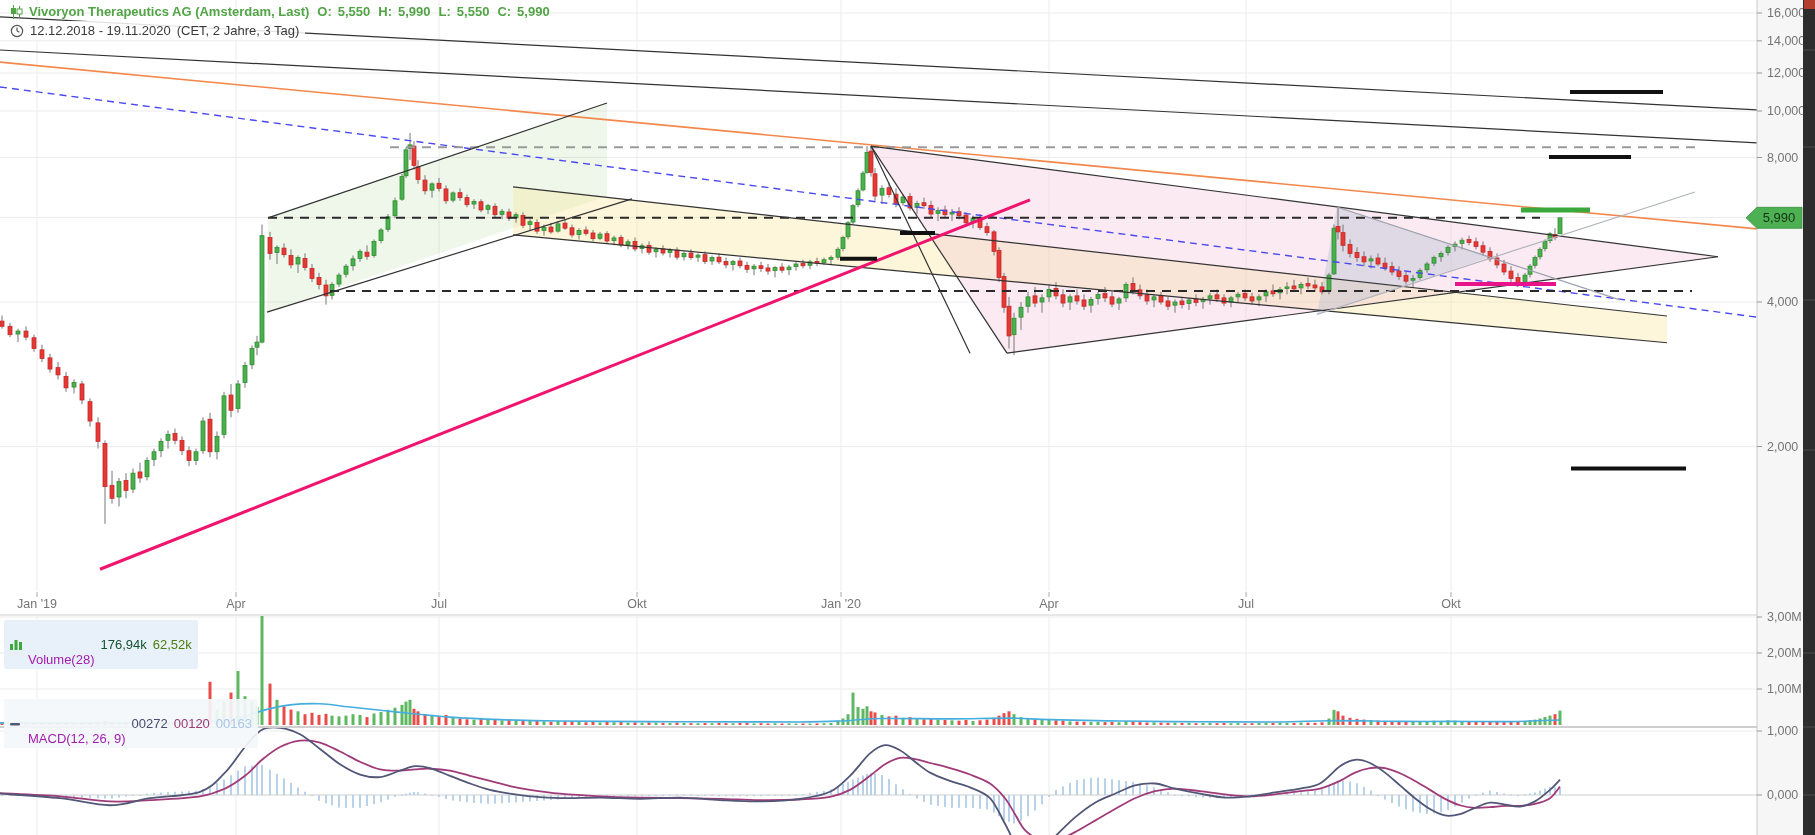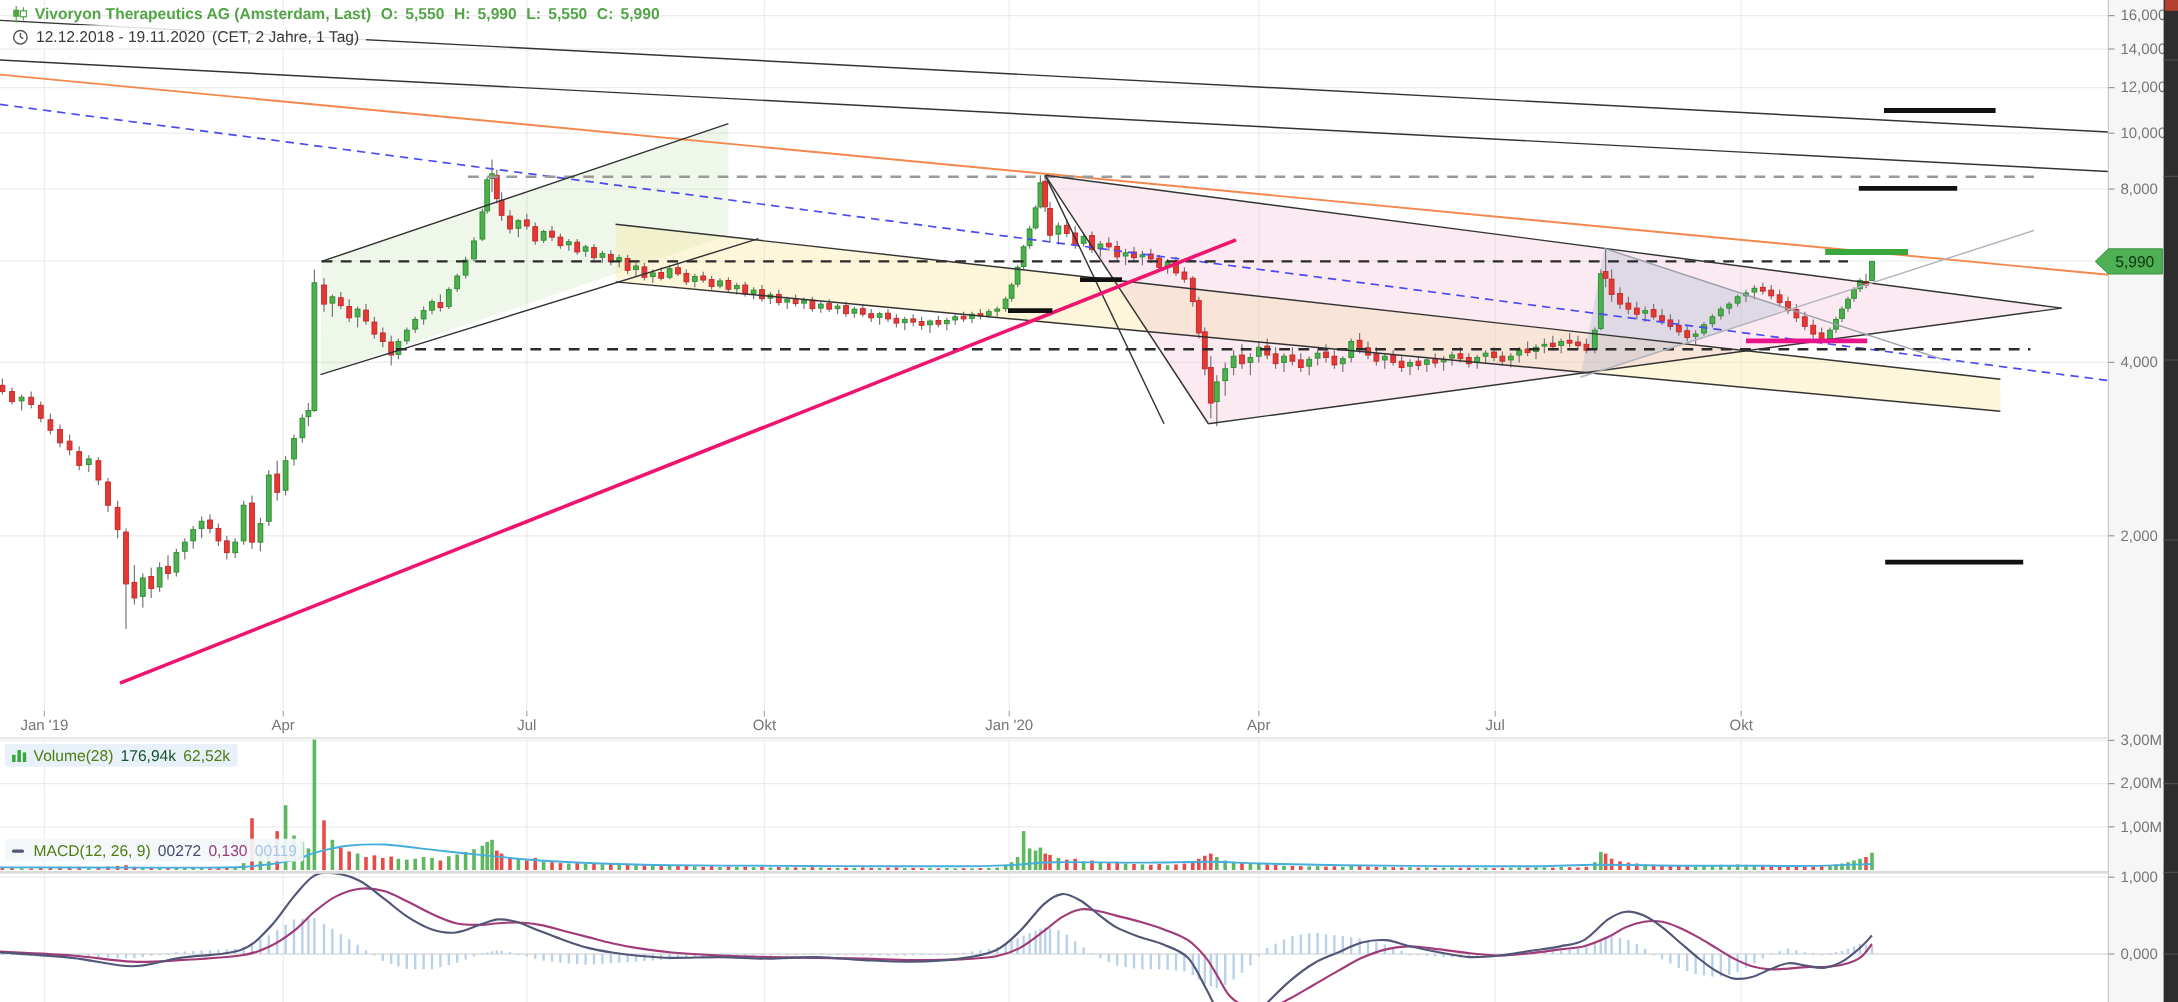--- a/index.html
+++ b/index.html
@@ -6,21 +6,21 @@
   #stage{position:relative;width:1815px;height:835px;background:#fff;overflow:hidden;
          font-family:Liberation Sans, sans-serif;padding-left:40px;}
   #chart-svg{position:absolute;left:0;top:0;}
   .chip{position:absolute;display:flex;align-items:center;gap:6px;font-size:13px;
         padding:2px 6px;border-radius:2px;white-space:nowrap;z-index:5;}
   #title-chip{left:4px;top:2px;color:#52a447;font-weight:bold;}
   #title-chip .val{margin-left:2px;}
   #range-chip{left:4px;top:21px;color:#3a3a3a;background:rgba(255,255,255,.85);text-align:center;}
   #volume-chip{left:4px;top:620px;background:rgba(230,240,248,.92);}
   #macd-chip{left:4px;top:699px;background:rgba(244,247,250,.92);}
-  .lbl{color:#4d7c0f;}
+  .lbl{color:#a21caf;margin-top:30px;}
   .ico{display:inline-flex;align-items:center;}
 </style>
 </head>
 <body>
 <div id="stage">
 
 <div class="chip" id="title-chip">
   <span class="ico">
     <svg width="13" height="14" viewBox="0 0 13 14">
           <line x1="3.5" y1="0" x2="3.5" y2="14" stroke="#52a447" stroke-width="1"></line>
@@ -42,21 +42,21 @@
 
 <div class="chip" id="range-chip">
   <span class="ico">
     <svg width="14" height="14" viewBox="0 0 14 14">
           <circle cx="7" cy="7" r="5.6" fill="none" stroke="#555" stroke-width="1.2"></circle>
           <line x1="7" y1="7" x2="7" y2="3.6" stroke="#555" stroke-width="1.2"></line>
           <line x1="7" y1="7" x2="9.4" y2="8.2" stroke="#555" stroke-width="1.2"></line>
         </svg>
   </span>
   <span>12.12.2018 - 19.11.2020</span>
-  <span>(CET, 2 Jahre, 1 Tag)</span>
+  <span>(CET, 2 Jahre, 3 Tag)</span>
 </div>
 
 <div class="chip" id="volume-chip">
   <span class="ico">
     <svg width="12" height="11" viewBox="0 0 12 11">
           <rect x="0" y="5" width="3" height="6" fill="#3aa83a"></rect>
           <rect x="4.5" y="1" width="3" height="10" fill="#3aa83a"></rect>
           <rect x="9" y="3" width="3" height="8" fill="#3aa83a"></rect>
         </svg>
   </span>
@@ -66,22 +66,22 @@
 </div>
 
 <div class="chip" id="macd-chip">
   <span class="ico">
     <svg width="12" height="6" viewBox="0 0 12 6">
           <rect x="0" y="2" width="10" height="2.6" rx="1.3" fill="#525677"></rect>
         </svg>
   </span>
   <span class="lbl">MACD(12, 26, 9)</span>
   <span style="color:#474b6e">00272</span>
-  <span style="color:#9c3a74">0,130</span>
-  <span style="color:#a9c7e8">00119</span>
+  <span style="color:#9c3a74">00120</span>
+  <span style="color:#a9c7e8">00163</span>
 </div>
 
 <svg id="chart-svg" width="1815" height="835">
       <defs>
         <clipPath id="clip-main">
           <rect x="0" y="0" width="1757" height="591"></rect>
         </clipPath>
         <clipPath id="clip-vol">
           <rect x="0" y="616" width="1757" height="110"></rect>
         </clipPath>

